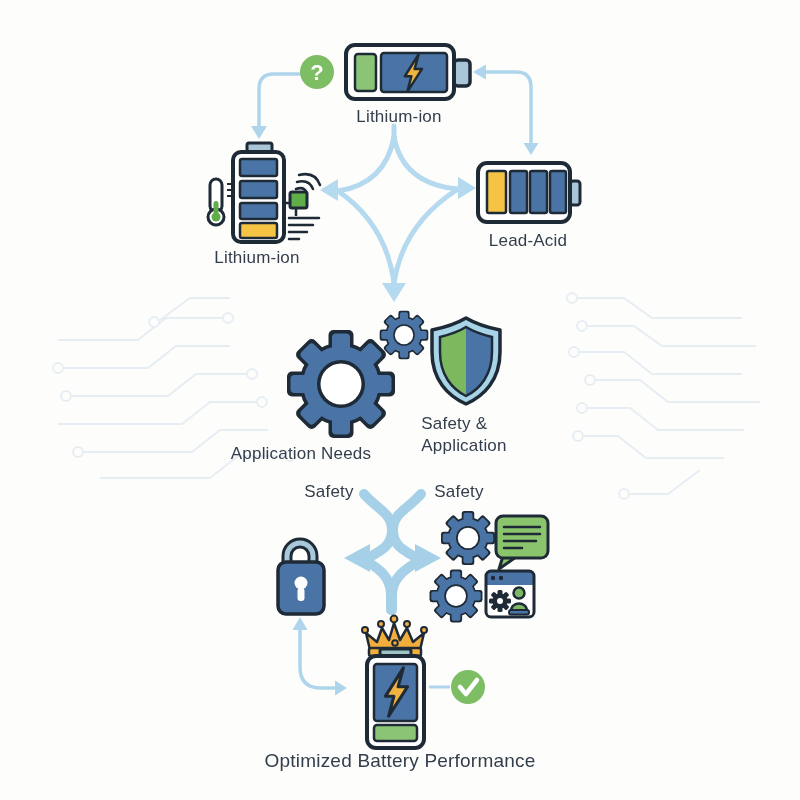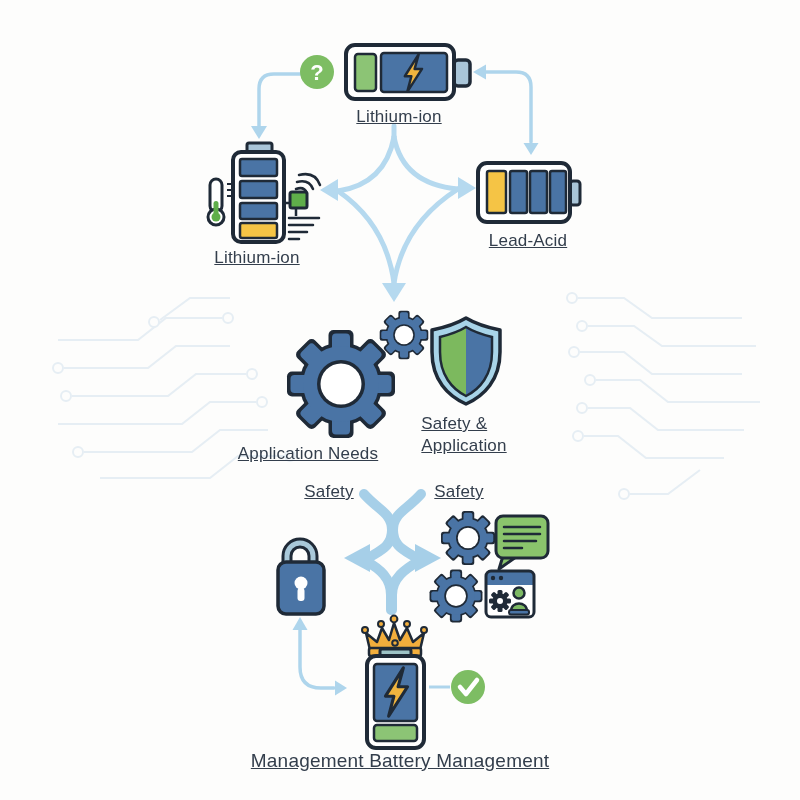--- a/index.html
+++ b/index.html
@@ -1,20 +1,20 @@
 <!DOCTYPE html>
 <html><head>
 <meta charset="utf-8">
 <style>
   html,body{margin:0;padding:0;background:#fdfdfc;}
   #canvas{position:relative;width:800px;height:800px;background:#fdfdfc;overflow:hidden;
           font-family:"Liberation Sans", sans-serif;}
   #art{position:absolute;left:0;top:0;}
   .lbl{position:absolute;transform:translateX(-50%);color:#333e4c;font-size:17px;
-       white-space:nowrap;letter-spacing:0.2px;text-decoration:underline;}
+       white-space:nowrap;letter-spacing:0.2px;}
   .lbl-big{font-size:19px;}
   .two-line{text-align:left;line-height:22px;}
   svg text{font-family:"Liberation Sans", sans-serif;}
 </style>
 </head>
 <body>
 
 <div id="canvas">
 
 <svg id="art" width="800" height="800" viewBox="0 0 800 800">
@@ -245,22 +245,22 @@
 
   <g>
     <circle cx="468" cy="687" r="17" fill="#7dbd63"></circle>
     <path d="M460,687 L466,694 L477,680" fill="none" stroke="#ffffff" stroke-width="4.5" stroke-linecap="round" stroke-linejoin="round"></path>
   </g>
 </svg>
 
 <div class="lbl" style="left:399px;top:107px">Lithium-ion</div>
 <div class="lbl" style="left:257px;top:248px">Lithium-ion</div>
 <div class="lbl" style="left:528px;top:231px">Lead-Acid</div>
-<div class="lbl" style="left:308px;top:444px">Application Needs</div>
+<div class="lbl" style="left:301px;top:444px">Application Needs</div>
 <div class="lbl two-line" style="left:464px;top:413px">
   <div>Safety &amp;</div>
   <div>Application</div>
 </div>
 <div class="lbl" style="left:329px;top:482px">Safety</div>
 <div class="lbl" style="left:459px;top:482px">Safety</div>
-<div class="lbl lbl-big" style="left:400px;top:750px">Management Battery Management</div>
+<div class="lbl lbl-big" style="left:400px;top:750px">Optimized Battery Performance</div>
 
 </div>
 
 </body></html>

